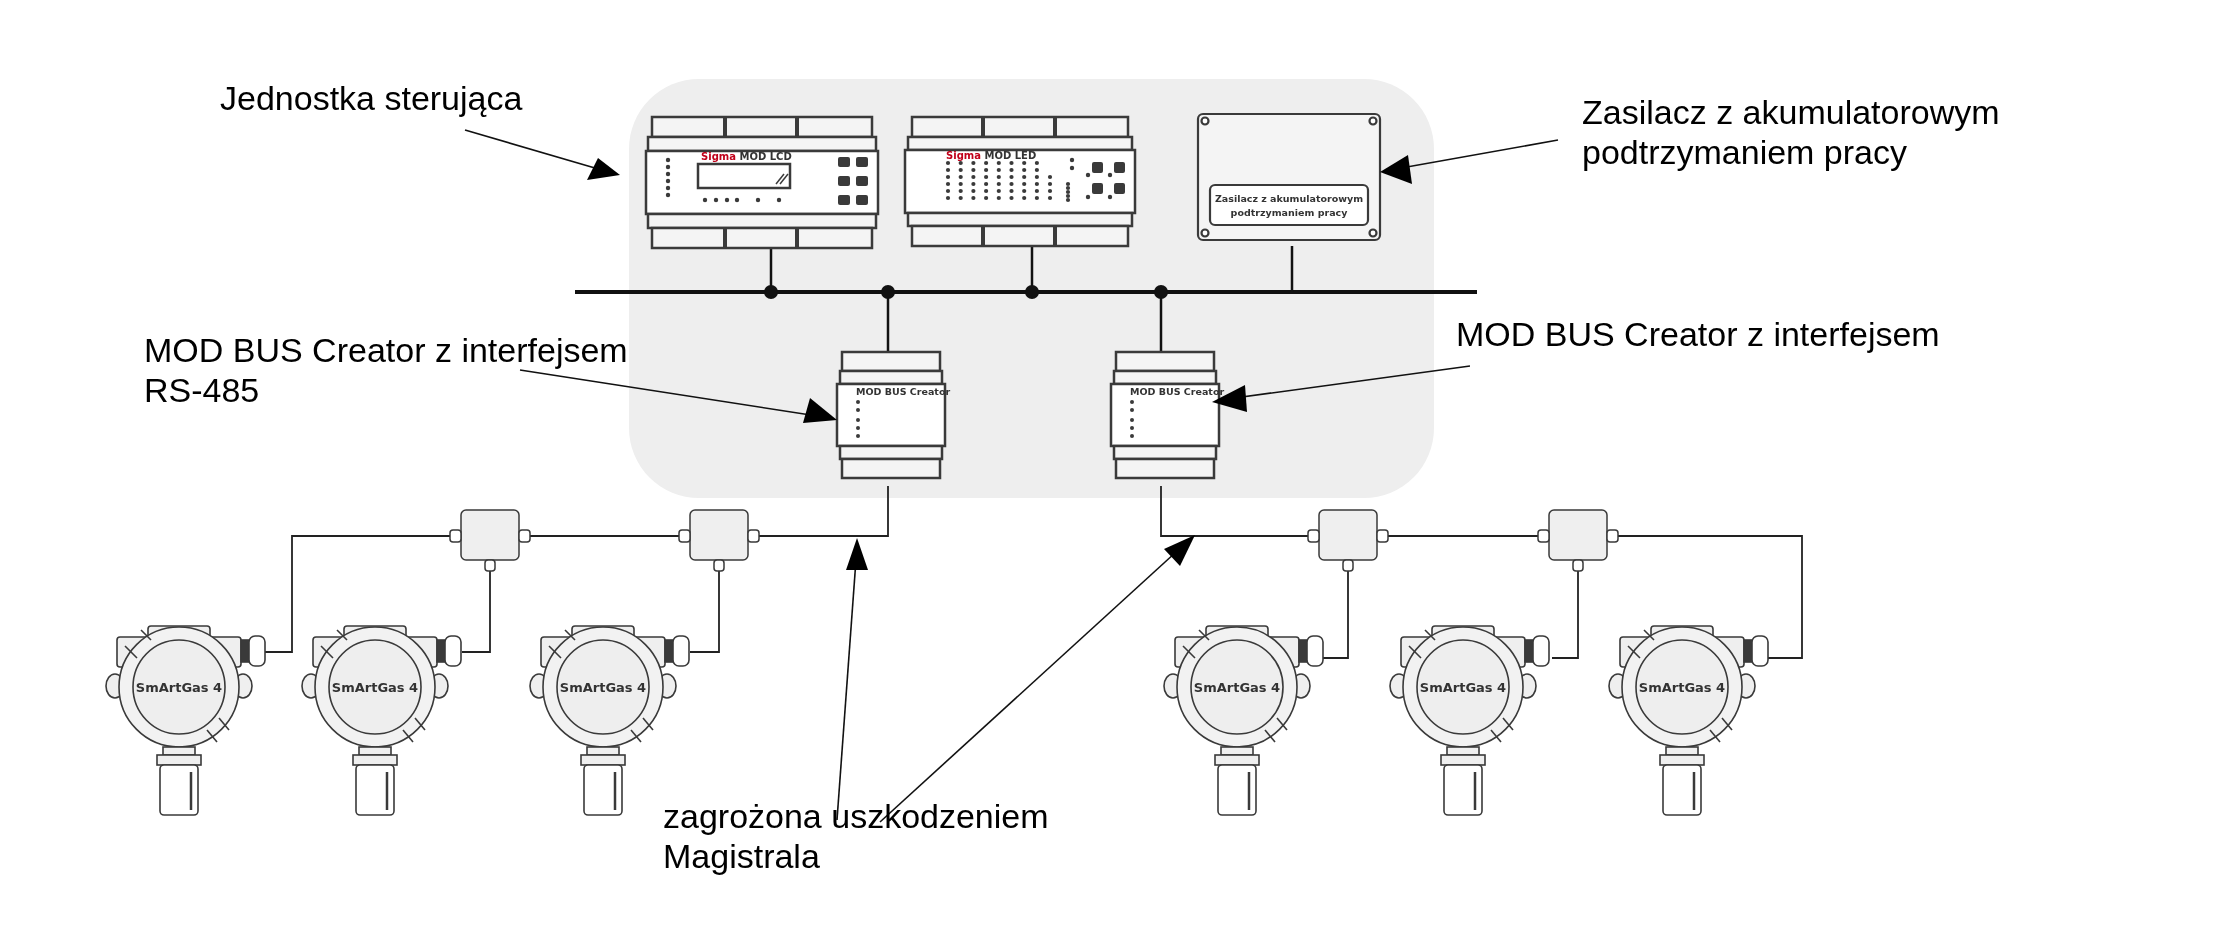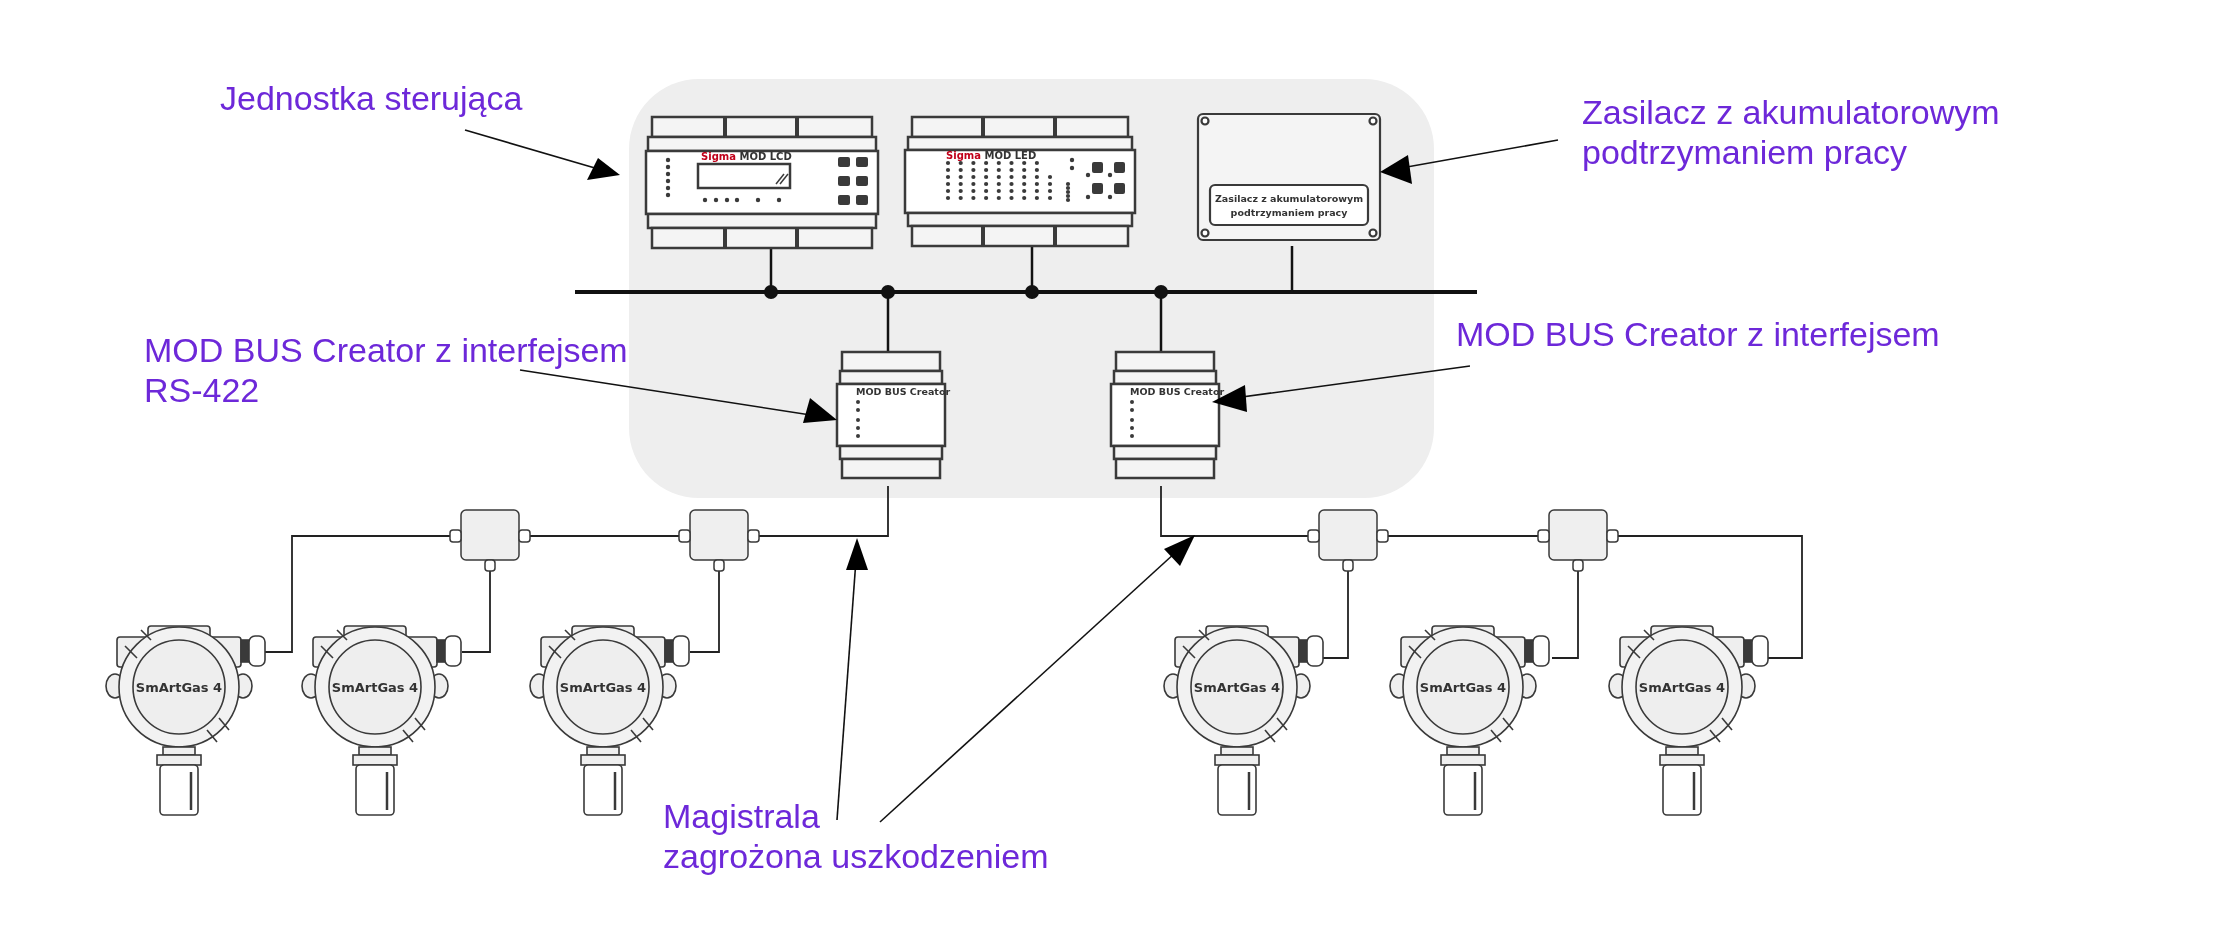--- a/index.html
+++ b/index.html
@@ -1,18 +1,18 @@
 <!DOCTYPE html>
 <html><head>
 <meta charset="utf-8">
 <style>
   html, body { margin:0; padding:0; background:#ffffff; }
   body { width:2216px; height:940px; position:relative; overflow:hidden; font-family:"DejaVu Sans", sans-serif; }
   svg#diagram { position:absolute; left:0; top:0; }
-  .label { position:absolute; font-family:"Liberation Sans", sans-serif; font-size:34px; color:#6d28d9; line-height:40px; white-space:nowrap; }
+  .label { position:absolute; font-family:"Liberation Sans", sans-serif; font-size:34px; color:#000000; line-height:40px; white-space:nowrap; }
   .dev-text { font-family:"DejaVu Sans", sans-serif; font-weight:bold; fill:#333; }
 </style>
 </head>
 <body>
 
 <svg id="diagram" width="2216" height="940" viewBox="0 0 2216 940" xmlns="http://www.w3.org/2000/svg">
   <defs>
     <marker id="arrowhead" markerWidth="12" markerHeight="10" refX="11" refY="5" orient="auto" markerUnits="userSpaceOnUse" viewBox="0 0 12 10">
       <path d="M0,0 L12,5 L0,10 z" fill="#000"></path>
     </marker>
@@ -370,21 +370,21 @@
   </g>
 </svg>
 
 <div class="label" style="left:220px; top:78px;">Jednostka sterująca</div>
 <div class="label" style="left:1582px; top:92px;">
   <div>Zasilacz z akumulatorowym</div>
   <div>podtrzymaniem pracy</div>
 </div>
 <div class="label" style="left:144px; top:330px;">
   <div>MOD BUS Creator z interfejsem</div>
-  <div>RS-422</div>
+  <div>RS-485</div>
 </div>
 <div class="label" style="left:1456px; top:314px;">
   <div>MOD BUS Creator z interfejsem</div>
 </div>
 <div class="label" style="left:663px; top:796px;">
+  <div>zagrożona uszkodzeniem</div>
   <div>Magistrala</div>
-  <div>zagrożona uszkodzeniem</div>
 </div>
 
 </body></html>

